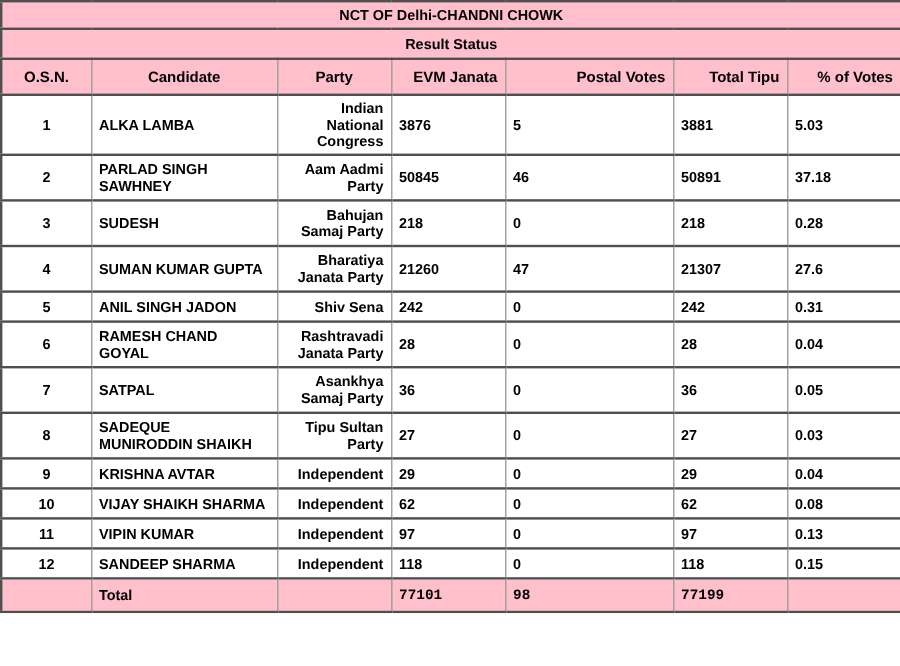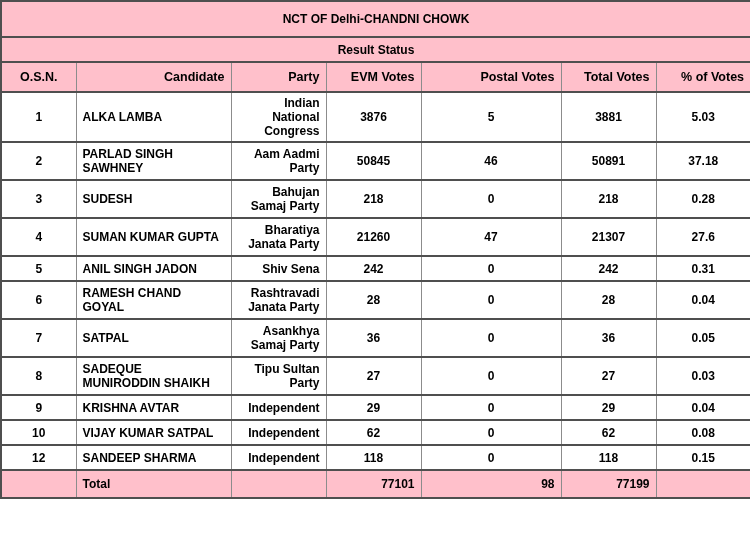--- a/index.html
+++ b/index.html
@@ -29,40 +29,40 @@
     overflow: hidden;
   }
   .pink { background: var(--header-pink, #ffc0cb); }
   .title-cell {
     text-align: center;
     font-size: 13.5px;
   }
   .results-table th {
     font-size: 12.5px;
   }
-  .th-left  { text-align: right; padding-left: 7px; }
+  .th-left  { text-align: center; padding-left: 7px; }
   .th-center{ text-align: center; margin-left: 20px; }
   .th-right { text-align: right; padding-right: 8px; }
   .cell-osn { text-align: center; }
   .cell-candidate {
     text-align: left;
     white-space: pre-line;
     padding-left: 7px;
   }
   .cell-party {
     text-align: right;
     white-space: pre-line;
     padding-left: 6px;
   }
-  .num { text-align: center; padding-right: 8px; }
+  .num { text-align: left; padding-right: 8px; }
   .total-row td { background: var(--header-pink, #ffc0cb); }
-  .total-row .num { text-align: right; padding-right: 6px; }
+  .total-row .num { text-align: left; padding-right: 6px; font-family: Liberation Mono, monospace; }
   .total-label { text-align: left; padding-left: 7px; }
   
-  .h23 { height: 36px; }
+  .h23 { height: 23px; }
   .h25 { height: 25px; margin-left: 32px; }
   .h28 { height: 28px; border-radius: 13px; }
   .h30 { height: 30px; }
   .h38 { height: 38px; }
   .h50 { height: 50px; }
 </style>
 </head>
 <body>
 
 <table class="results-table">
@@ -79,23 +79,23 @@
     <tr class="h23">
       <td colspan="7" class="pink title-cell">NCT OF Delhi-CHANDNI CHOWK</td>
     </tr>
     <tr class="h25">
       <td colspan="7" class="pink title-cell">Result Status</td>
     </tr>
     <tr class="h30">
       <th class="pink th-center">O.S.N.</th>
       <th class="pink th-left">Candidate</th>
       <th class="pink th-left">Party</th>
-      <th class="pink th-right">EVM Votes</th>
+      <th class="pink th-right">EVM Janata</th>
       <th class="pink th-right">Postal Votes</th>
-      <th class="pink th-right">Total Votes</th>
+      <th class="pink th-right">Total Tipu</th>
       <th class="pink th-right">% of Votes</th>
     </tr>
 
     <tr class="h50">
       <td class="cell-osn">1</td>
       <td class="cell-candidate">ALKA LAMBA</td>
       <td class="cell-party">Indian
 National
 Congress</td>
       <td class="num">3876</td>
@@ -179,26 +179,35 @@
       <td class="cell-osn">9</td>
       <td class="cell-candidate">KRISHNA AVTAR</td>
       <td class="cell-party">Independent</td>
       <td class="num">29</td>
       <td class="num">0</td>
       <td class="num">29</td>
       <td class="num">0.04</td>
     </tr>
     <tr class="h25">
       <td class="cell-osn">10</td>
-      <td class="cell-candidate">VIJAY KUMAR SATPAL</td>
+      <td class="cell-candidate">VIJAY SHAIKH SHARMA</td>
       <td class="cell-party">Independent</td>
       <td class="num">62</td>
       <td class="num">0</td>
       <td class="num">62</td>
       <td class="num">0.08</td>
+    </tr>
+    <tr class="h25">
+      <td class="cell-osn">11</td>
+      <td class="cell-candidate">VIPIN KUMAR</td>
+      <td class="cell-party">Independent</td>
+      <td class="num">97</td>
+      <td class="num">0</td>
+      <td class="num">97</td>
+      <td class="num">0.13</td>
     </tr>
     <tr class="h25">
       <td class="cell-osn">12</td>
       <td class="cell-candidate">SANDEEP SHARMA</td>
       <td class="cell-party">Independent</td>
       <td class="num">118</td>
       <td class="num">0</td>
       <td class="num">118</td>
       <td class="num">0.15</td>
     </tr>

